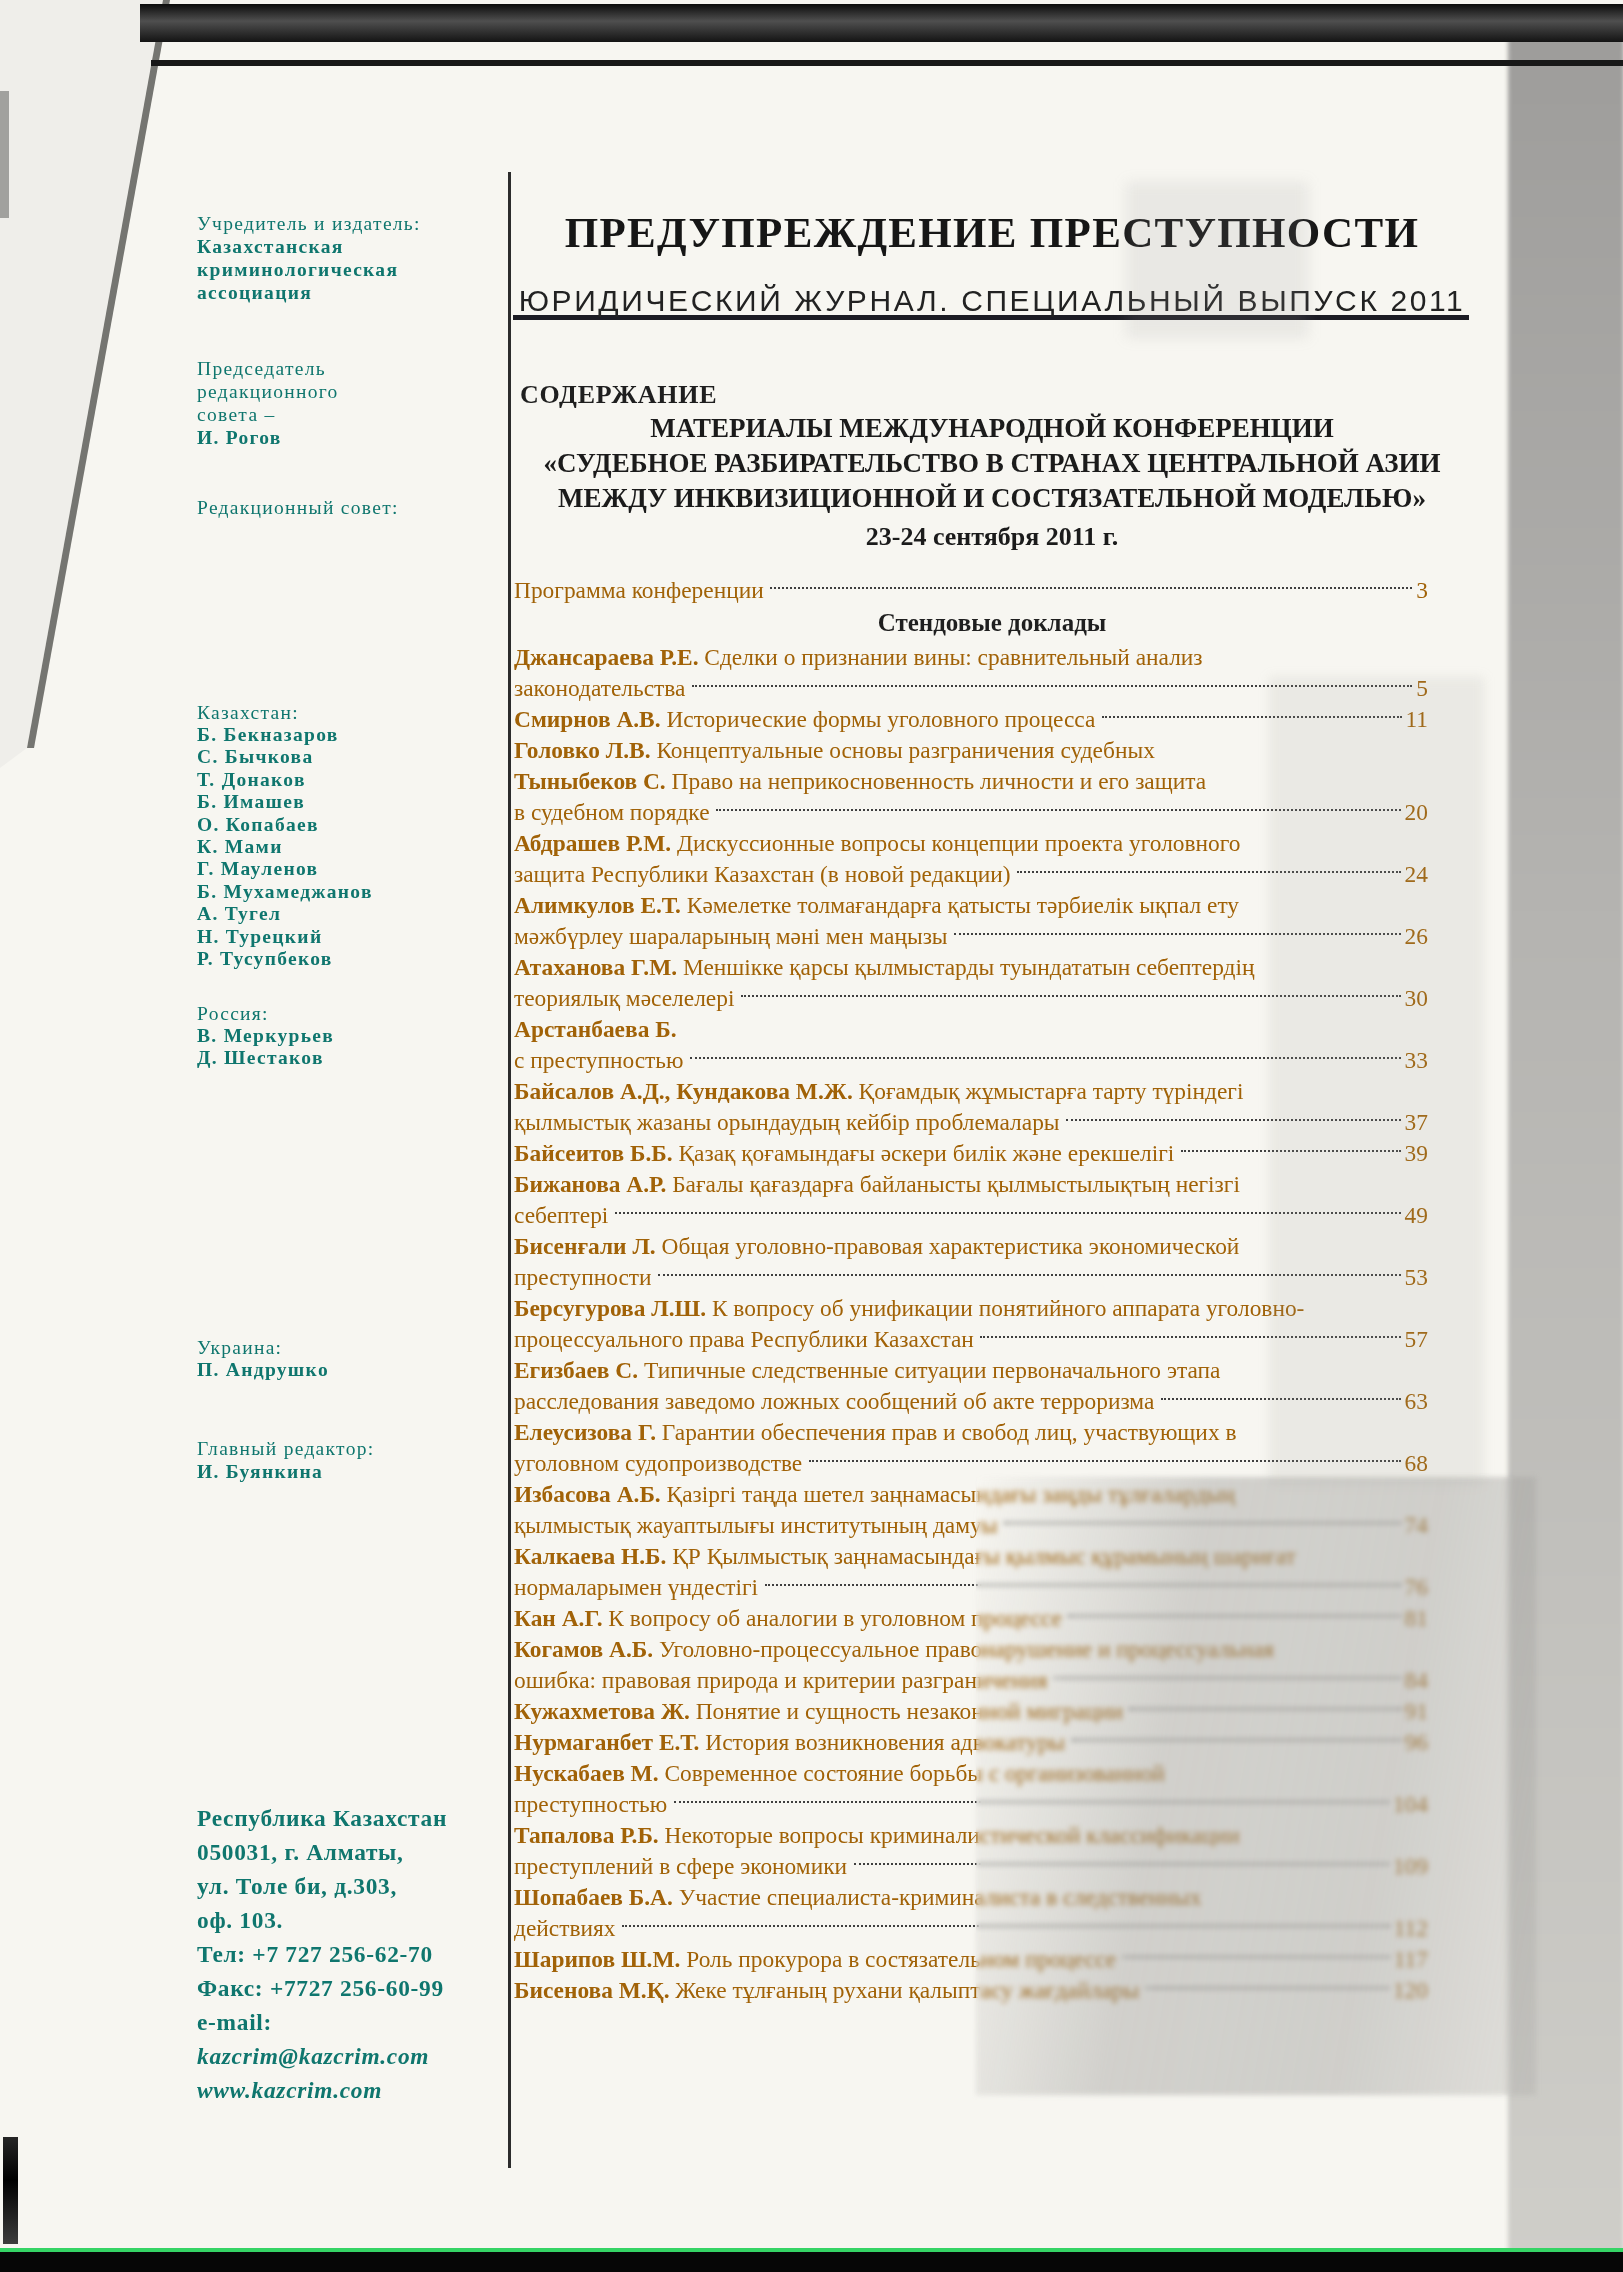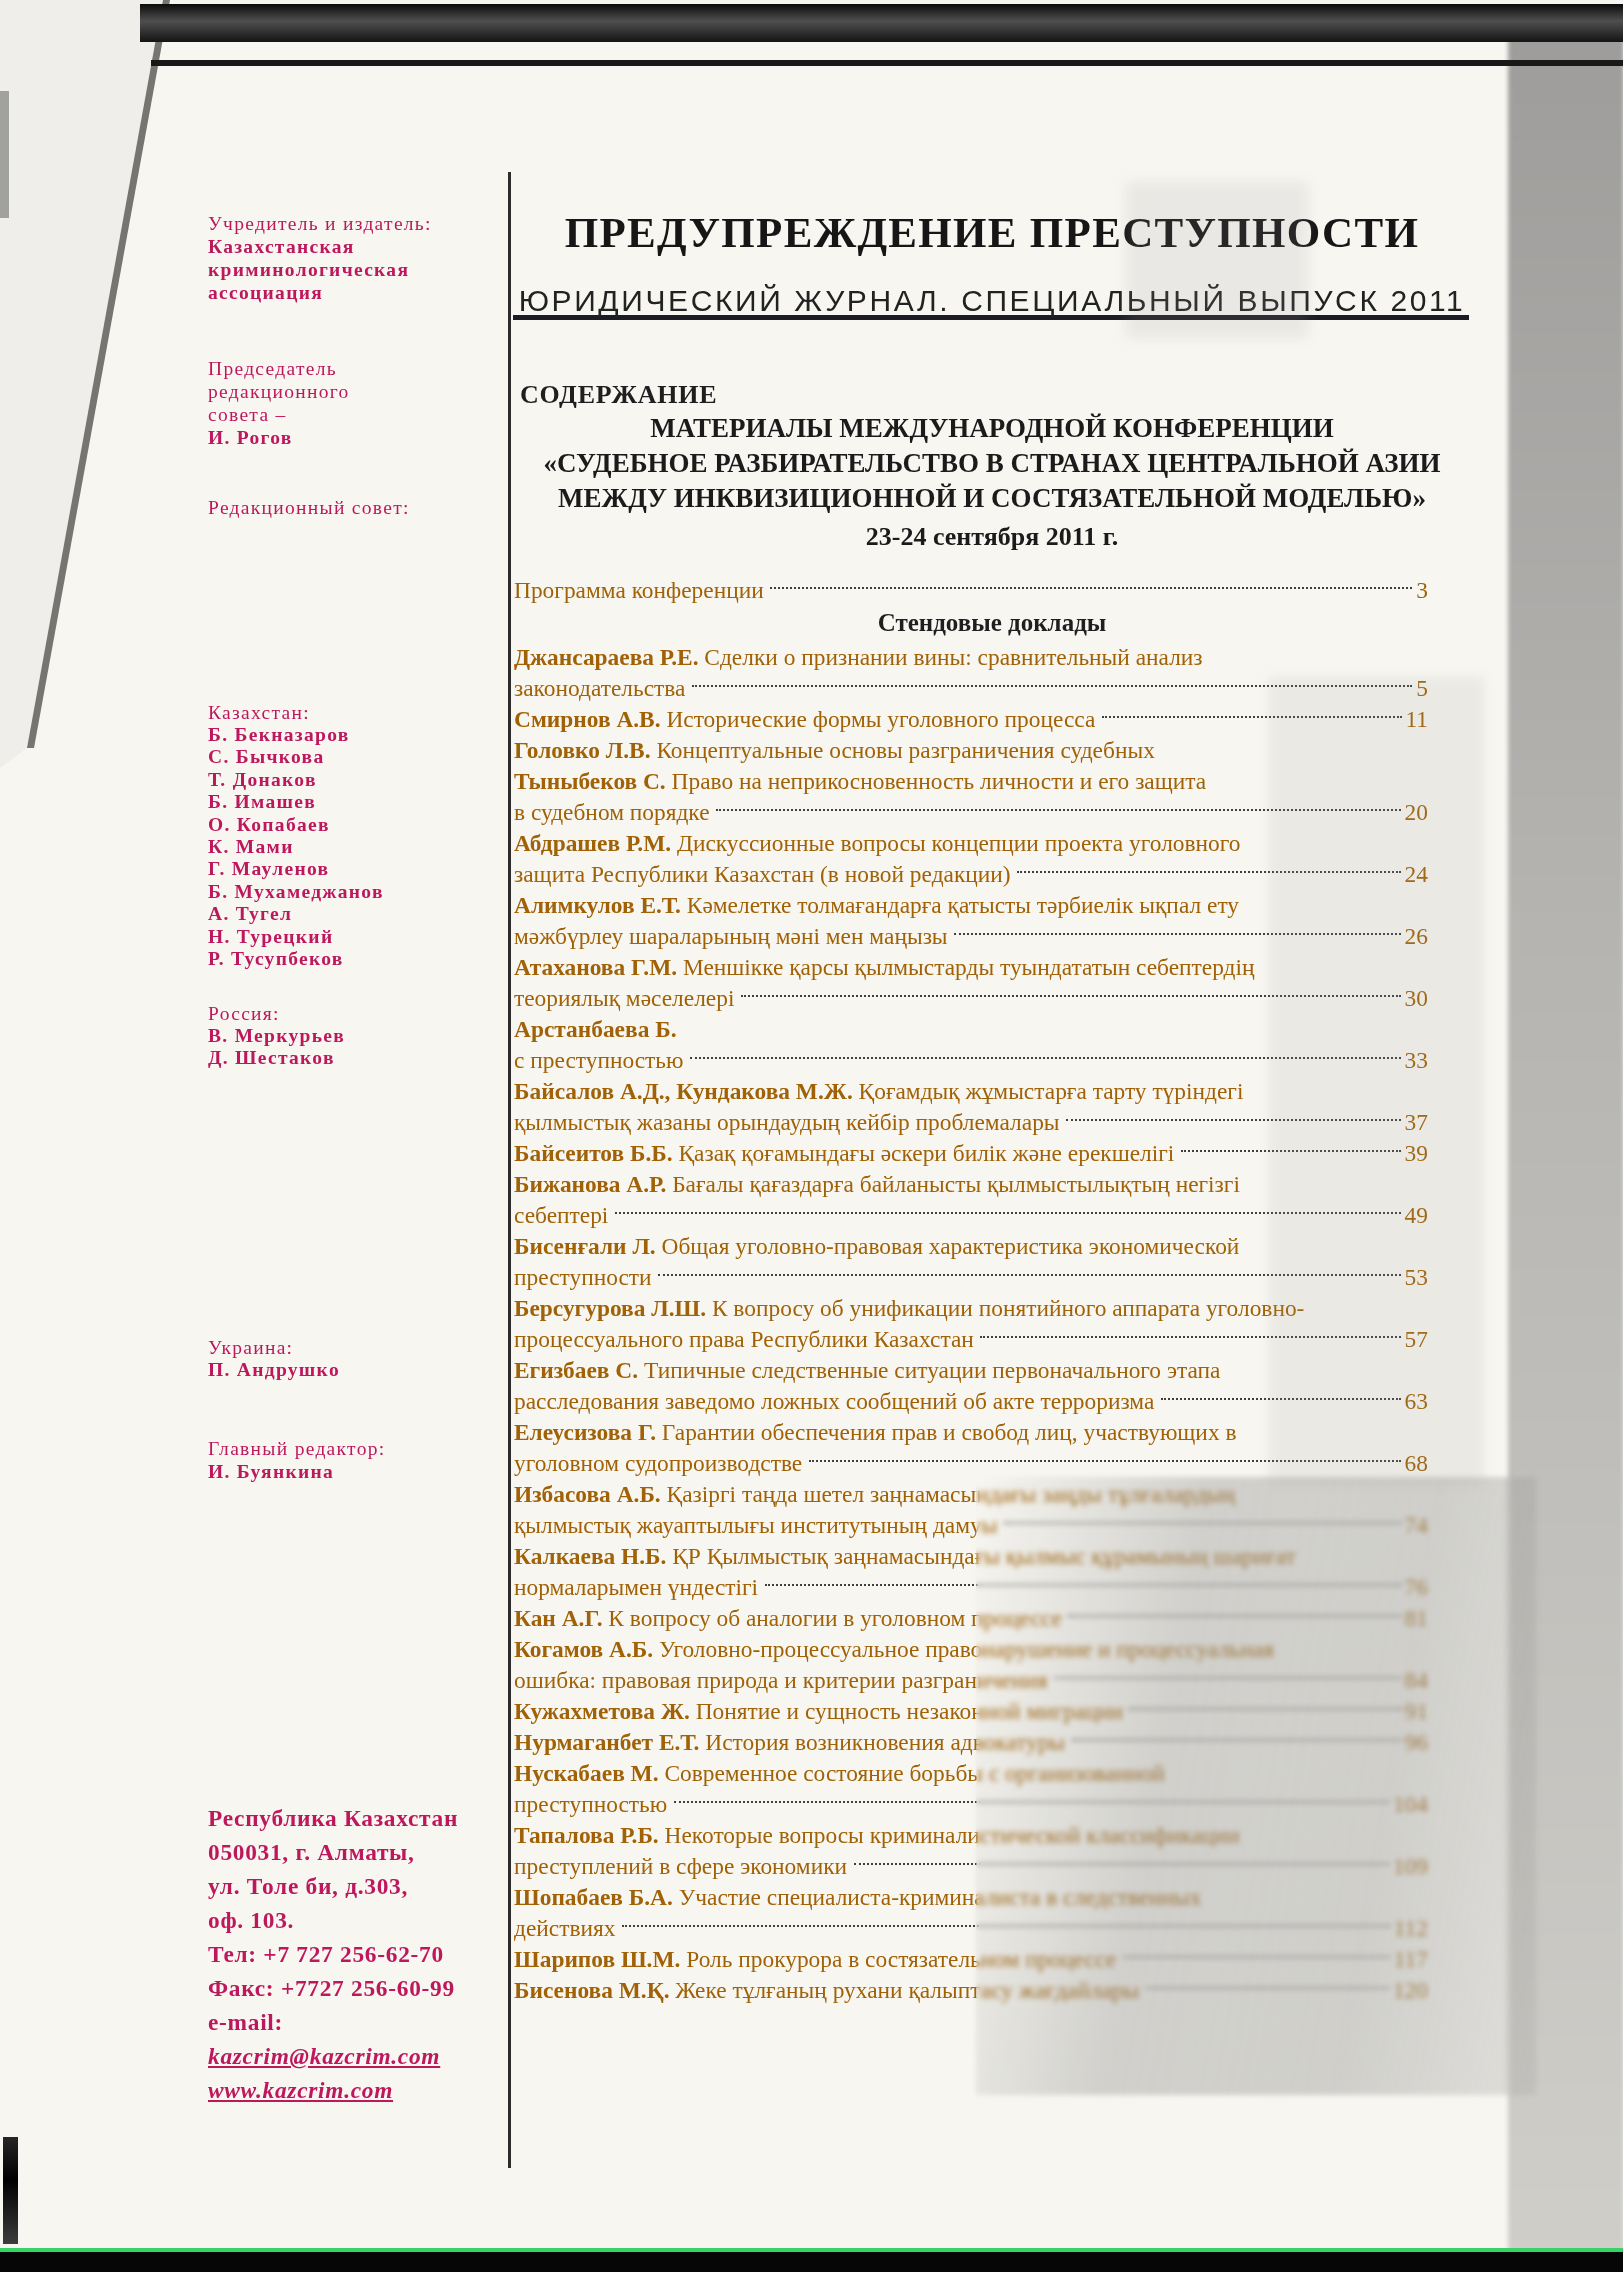--- a/index.html
+++ b/index.html
@@ -33,26 +33,26 @@
   .smudge-mid { position:absolute; left:1269px; top:677px; width:215px; height:807px; z-index:5;
     background:rgba(155,154,151,.14); filter:blur(5.2px); }
   .smudge-top { position:absolute; left:1126px; top:182px; width:182px; height:156px; z-index:5;
     background:rgba(150,150,148,.14); filter:blur(6.5px); }
 
   
   .separator { position:absolute; left:508px; top:172px; width:3.3px; height:1996px; background:#2c2c2c; z-index:2; }
   .head-rule { position:absolute; left:513px; top:315px; width:956px; height:4.6px; background:#1c1c24; z-index:2; }
 
   
-  .side { position:absolute; left:208px; width:306px; z-index:3;
-    font-size:19.5px; letter-spacing:1.3px; line-height:23px; color:#be185d; }
+  .side { position:absolute; left:197px; width:306px; z-index:3;
+    font-size:19.5px; letter-spacing:1.3px; line-height:23px; color:#0f766e; }
   .side .b { font-weight:700; }
   .side-names { line-height:22.4px; font-weight:700; }
   .side-address { font-size:23.4px; line-height:34px; font-weight:700; letter-spacing:0.7px; }
-  .side-address .it { font-style:italic;text-decoration:underline; }
+  .side-address .it { font-style:italic; }
 
   .g-founder { top:212px; }
   .g-chair   { top:357px; }
   .g-board   { top:496px; }
   .g-kz      { top:701px; }
   .g-ru      { top:1002px; }
   .g-ua      { top:1336px; }
   .g-chief   { top:1437px; }
   .g-secr    { top:1530px; line-height:25px; }
   .g-addr    { top:1801px; }

